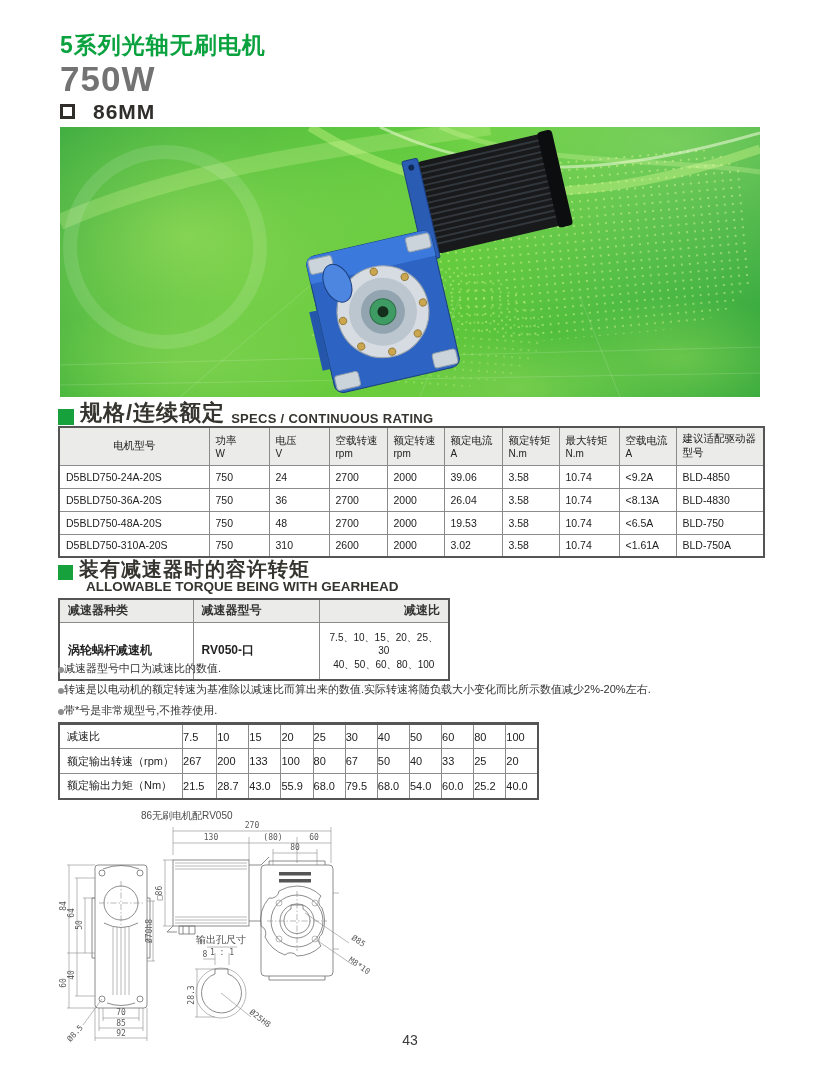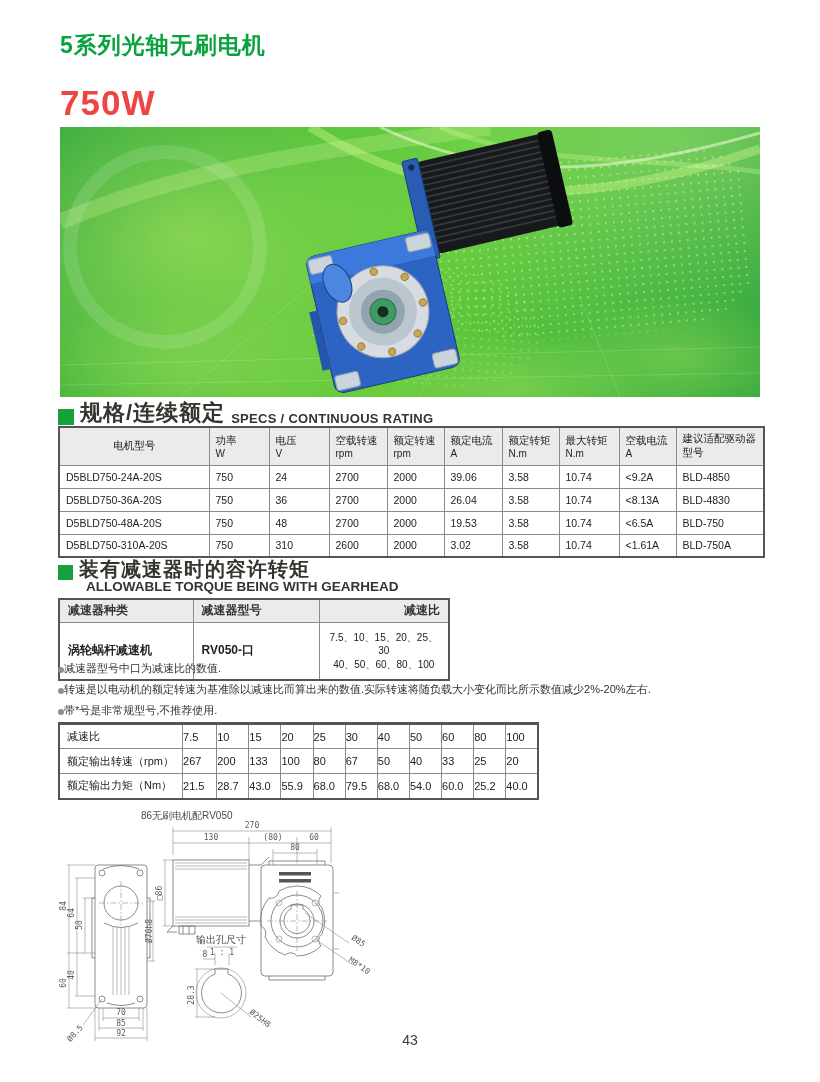--- a/index.html
+++ b/index.html
@@ -3,21 +3,21 @@
 <meta charset="utf-8">
 <style>
   * { margin:0; padding:0; box-sizing:border-box; }
   html,body { background:#ffffff; }
   body { font-family:"Liberation Sans", sans-serif; color:#2f2e2a; }
   .page { position:relative; width:820px; height:1082px; background:#fff; overflow:hidden; }
 
   
   .hdr { position:absolute; left:60px; top:30px; }
   .hdr .series { color:#0aa23e; font-size:23px; font-weight:bold; letter-spacing:1px; }
-  .hdr .power  { color:#ef4444; font-size:35px; font-weight:bold; line-height:1.05; letter-spacing:1px;margin-top:24px; }
+  .hdr .power  { color:#737373; font-size:35px; font-weight:bold; line-height:1.05; letter-spacing:1px; }
   .hdr .frame  { display:flex; align-items:center; gap:18px; margin-top:2px; }
   .hdr .frame .sq { width:15px; height:15px; border:3px solid #2f2e2a; display:inline-block; }
   .hdr .frame .txt { font-size:21px; font-weight:bold; letter-spacing:1px; }
 
   
   .hero { position:absolute; left:60px; top:127px; width:700px; height:270px; overflow:hidden;
     background:
       radial-gradient(ellipse 420px 300px at 18% 40%, rgba(198,240,110,.50), rgba(198,240,110,0) 62%),
       radial-gradient(ellipse 760px 360px at 88% 6%, rgba(228,255,150,.38), rgba(228,255,150,0) 55%),
       radial-gradient(ellipse 900px 500px at 50% 120%, rgba(150,218,80,.45), rgba(150,218,80,0) 60%),

